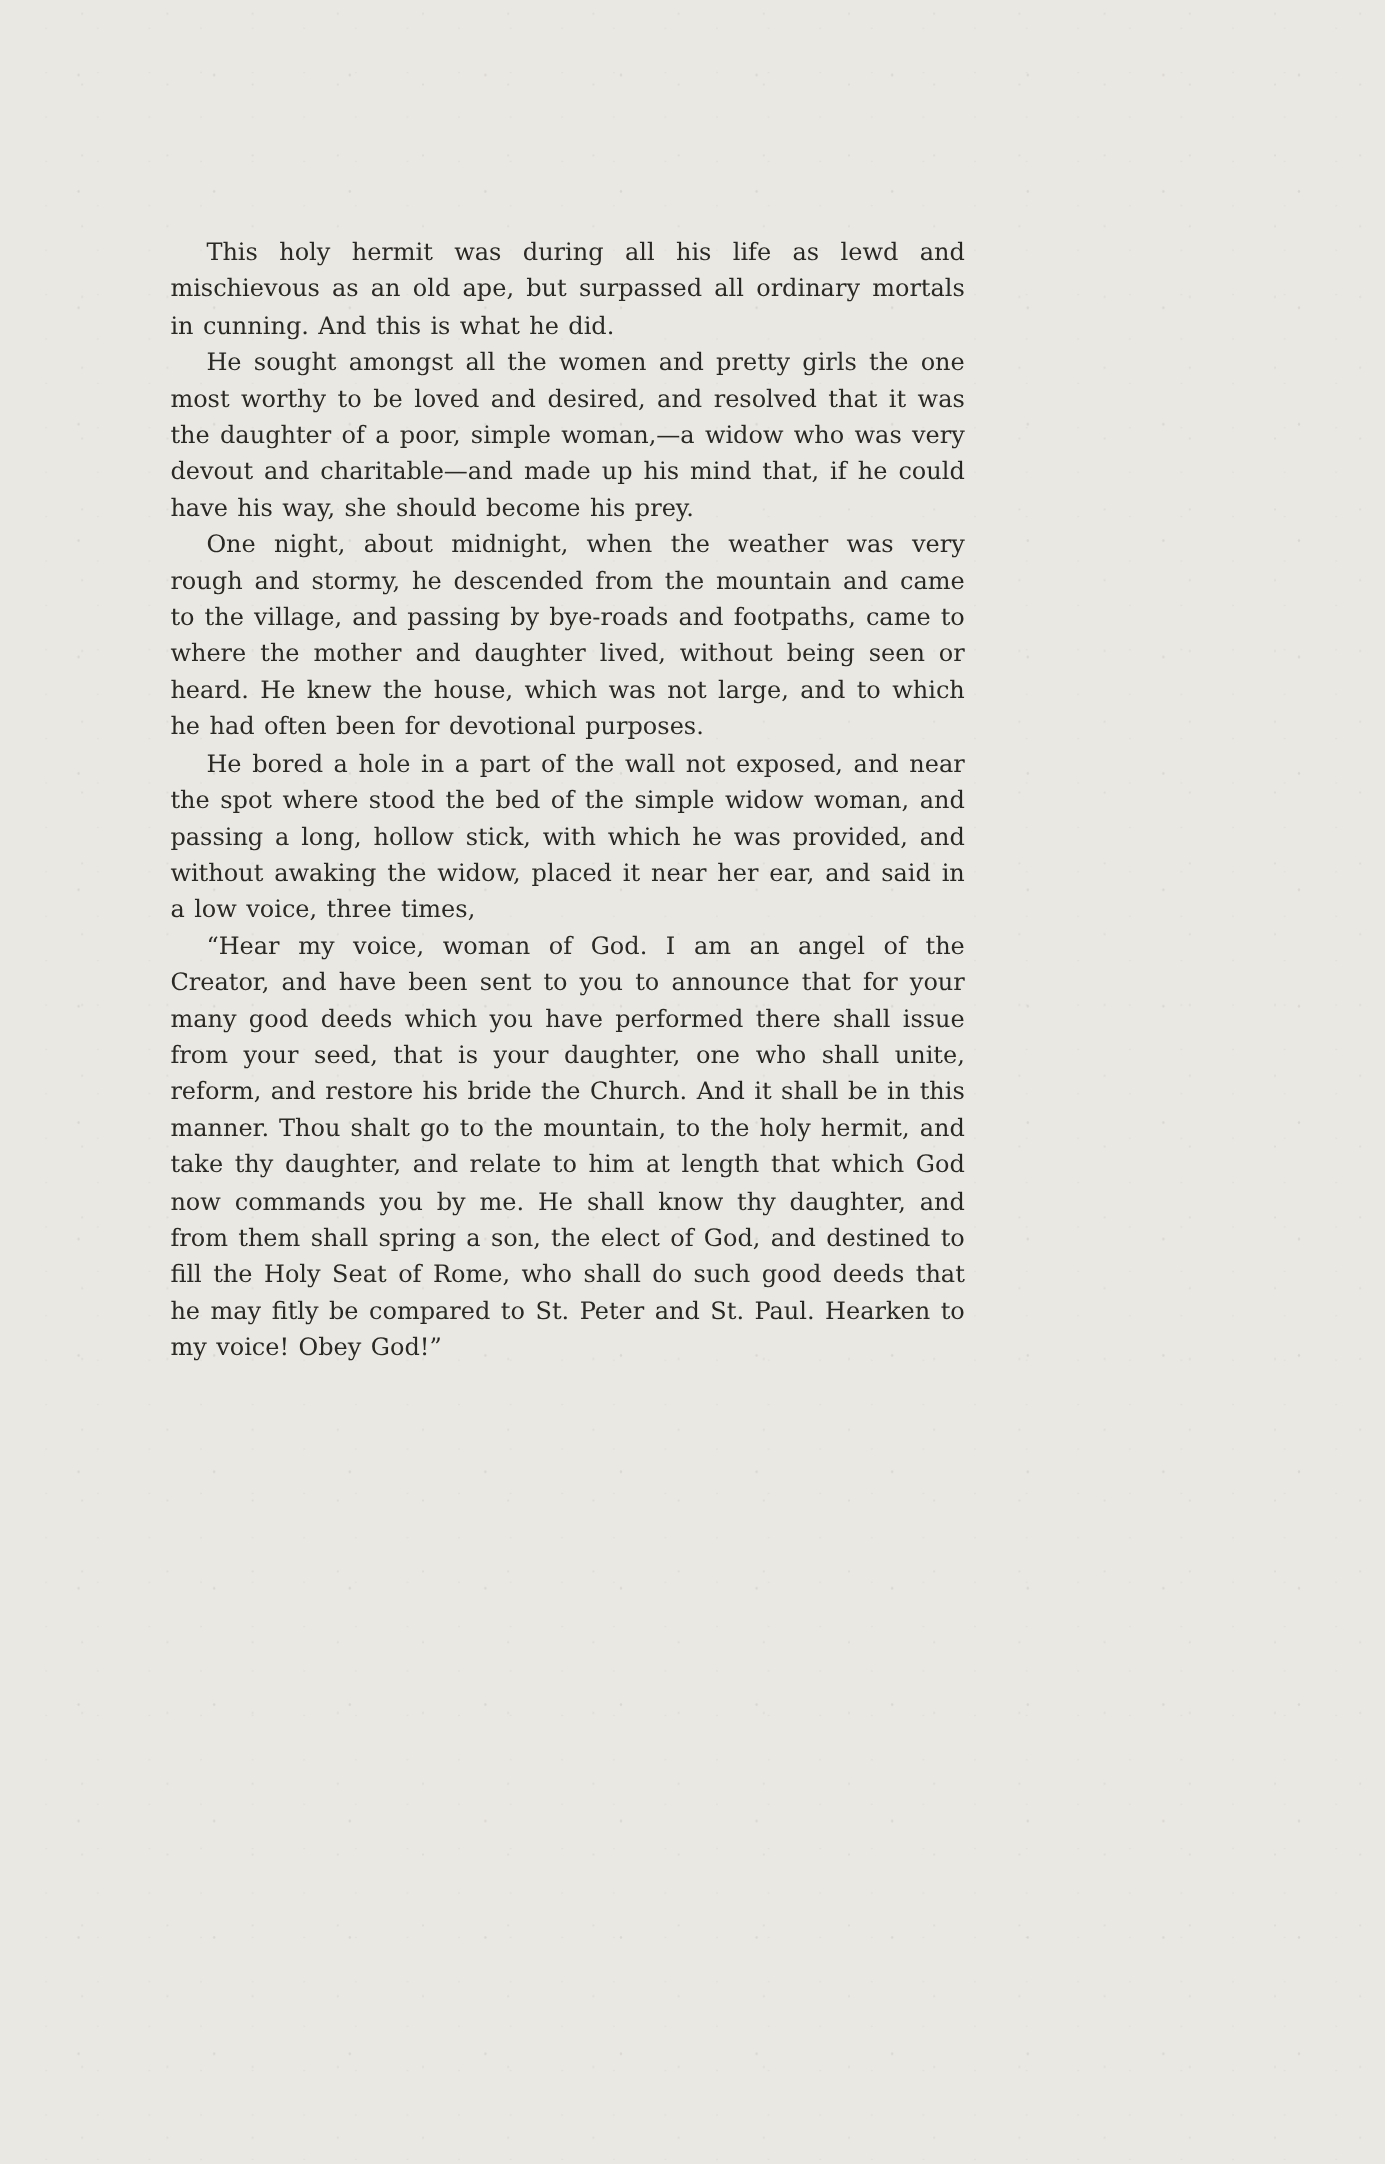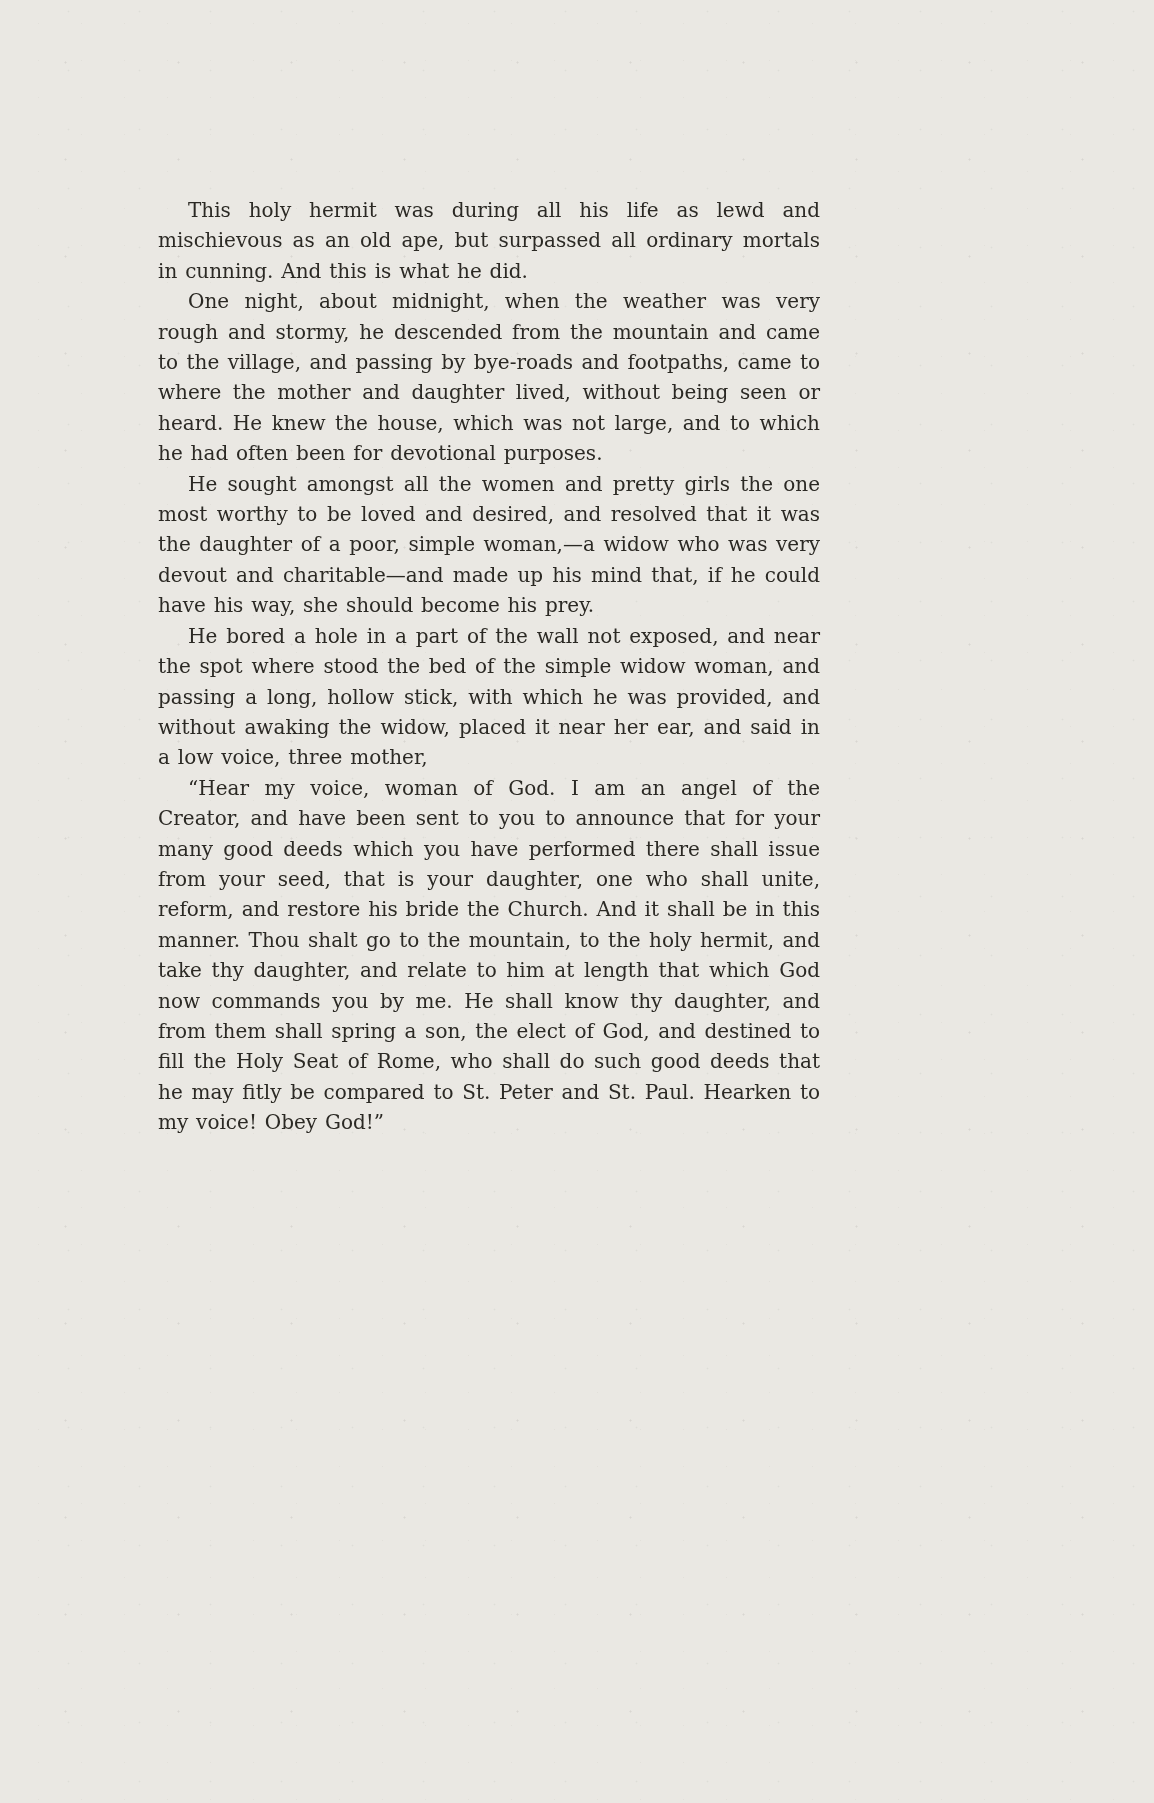--- a/index.html
+++ b/index.html
@@ -31,39 +31,39 @@
     left: 142px;
     width: 662px;
     text-align: center;
     font-size: 20px;
     letter-spacing: 1px;
     color: #2d2b26;
   }
   .text-block {
     position: absolute;
     top: 195px;
-    left: 158px;
+    left: 142px;
     width: 662px;
     font-size: 20px;
     line-height: 30.4px;
     color: #2b2924;
     text-align: justify;
     text-rendering: optimizeLegibility;
   }
   .text-block p {
     margin: 0;
     padding: 0;
     text-indent: 30px;
     word-spacing: 1.5px;
   }
 </style>
 </head>
 <body>
 
 <div class="page">
   <div class="text-block">
       <p>This holy hermit was during all his life as lewd and mischievous as an old ape, but surpassed all ordinary mortals in cunning.  And this is what he did.</p>
+      <p>He sought amongst all the women and pretty girls the one most worthy to be loved and desired, and resolved that it was the daughter of a poor, simple woman,—a widow who was very devout and charitable—and made up his mind that, if he could have his way, she should become his prey.</p>
       <p>One night, about midnight, when the weather was very rough and stormy, he descended from the mountain and came to the village, and passing by bye-roads and footpaths, came to where the mother and daughter lived, without being seen or heard.  He knew the house, which was not large, and to which he had often been for devotional purposes.</p>
-      <p>He sought amongst all the women and pretty girls the one most worthy to be loved and desired, and resolved that it was the daughter of a poor, simple woman,—a widow who was very devout and charitable—and made up his mind that, if he could have his way, she should become his prey.</p>
-      <p>He bored a hole in a part of the wall not exposed, and near the spot where stood the bed of the simple widow woman, and passing a long, hollow stick, with which he was provided, and without awaking the widow, placed it near her ear, and said in a low voice, three mother,</p>
+      <p>He bored a hole in a part of the wall not exposed, and near the spot where stood the bed of the simple widow woman, and passing a long, hollow stick, with which he was provided, and without awaking the widow, placed it near her ear, and said in a low voice, three times,</p>
       <p>“Hear my voice, woman of God.  I am an angel of the Creator, and have been sent to you to announce that for your many good deeds which you have performed there shall issue from your seed, that is your daughter, one who shall unite, reform, and restore his bride the Church.  And it shall be in this manner.  Thou shalt go to the mountain, to the holy hermit, and take thy daughter, and relate to him at length that which God now commands you by me.  He shall know thy daughter, and from them shall spring a son, the elect of God, and destined to fill the Holy Seat of Rome, who shall do such good deeds that he may fitly be compared to St. Peter and St. Paul.  Hearken to my voice!  Obey God!”</p>
     </div>
 </div>
 
 </body></html>

